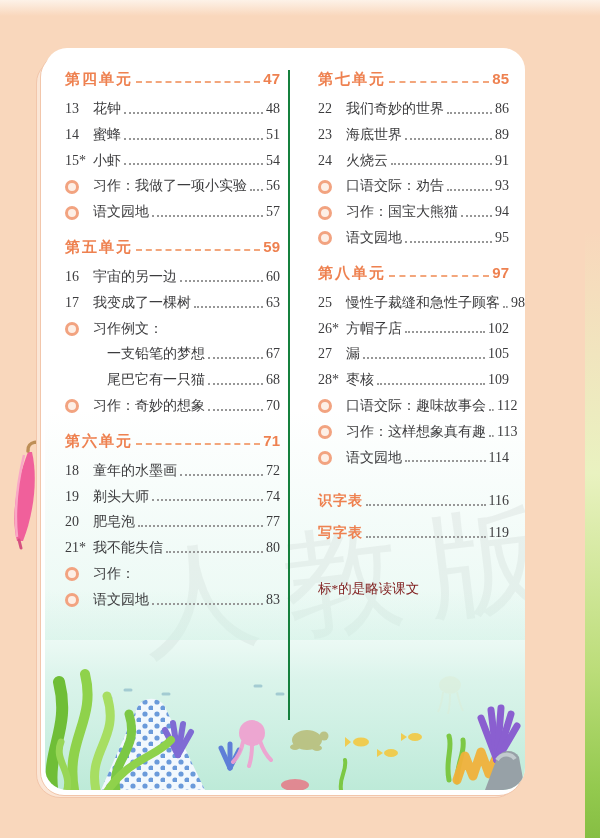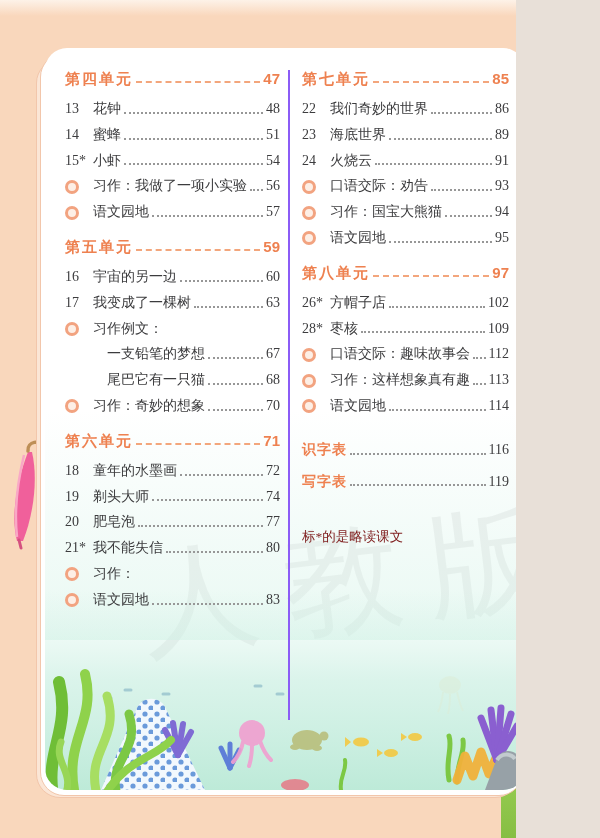--- a/index.html
+++ b/index.html
@@ -1,16 +1,16 @@
 <!DOCTYPE html>
 <html><head>
 <meta charset="utf-8">
 <style>
   html,body{margin:0;padding:0;background:#e8e0d8;}
-  .canvas{position:relative;width:516px;height:838px;overflow:hidden;
+  .canvas{position:relative;width:600px;height:838px;overflow:hidden;
     background:#F9D7BC;font-family:"Liberation Serif",serif;}
   .top-glow{position:absolute;top:0;left:0;right:0;height:16px;
     background:linear-gradient(#FDF2E8,rgba(253,242,232,0));}
   .green-strip{position:absolute;right:0;top:230px;bottom:0;width:15px;
     background:linear-gradient(to bottom,rgba(244,248,220,0),#E9F2C0 40%,#BCDD7A 72%,#93C94E 92%,#86BE43);}
 
   
   .stack{position:absolute;border-radius:24px;background:#fff;border:1px solid #F2C6AB;}
   .stack.s2{left:36px;top:59px;width:481px;height:737px;background:#FBE6D6;}
   .stack.s1{left:40px;top:53px;width:481px;height:741px;}
@@ -23,21 +23,21 @@
     color:#6d6d6d;opacity:.10;letter-spacing:26px;transform:rotate(-7deg);
     font-family:"DejaVu Serif",serif;pointer-events:none;white-space:nowrap;}
 
   .tint{position:absolute;left:0;right:0;bottom:150px;height:230px;pointer-events:none;
     background:linear-gradient(to bottom,rgba(214,243,233,0),rgba(210,242,230,.5));}
   .sea{position:absolute;left:0;bottom:0;width:480px;height:200px;display:block;}
 
   
   .columns{position:absolute;left:14px;right:8px;top:22px;display:flex;}
   .col{width:50%;box-sizing:border-box;padding:0 8px 0 6px;}
-  .col + .col{border-left:2px solid #8b5cf6;padding-left:12px;min-height:650px;}
+  .col + .col{border-left:2px solid #15803d;padding-left:28px;min-height:650px;}
 
   .row{display:flex;align-items:baseline;margin-bottom:9px;
     font-size:14px;color:#3C3C3E;line-height:1.2;}
   .row .num{flex:0 0 28px;}
   .row.sub .num{flex:0 0 42px;}
   .row .ttl{white-space:nowrap;}
   .row .lead{flex:1 1 6px;min-width:5px;border-bottom:2px dotted #979797;
     align-self:flex-end;margin:0 3px 4px 3px;}
   .row .pg{flex:0 0 auto;}
 
@@ -366,24 +366,36 @@
               <span class="pg">95</span>
             </div>
           </div>
           <div class="section">
             <div class="row head">
               <span class="ttl">第八单元</span>
               <span class="lead"></span>
               <span class="pg">97</span>
             </div>
             <div class="row lesson">
+              <span class="num">25</span>
+              <span class="ttl">慢性子裁缝和急性子顾客</span>
+              <span class="lead"></span>
+              <span class="pg">98</span>
+            </div>
+            <div class="row lesson">
               <span class="num">26*</span>
               <span class="ttl">方帽子店</span>
               <span class="lead"></span>
               <span class="pg">102</span>
+            </div>
+            <div class="row lesson">
+              <span class="num">27</span>
+              <span class="ttl">漏</span>
+              <span class="lead"></span>
+              <span class="pg">105</span>
             </div>
             <div class="row lesson">
               <span class="num">28*</span>
               <span class="ttl">枣核</span>
               <span class="lead"></span>
               <span class="pg">109</span>
             </div>
             <div class="row bullet">
               <span class="bullet">
                 <i></i>

